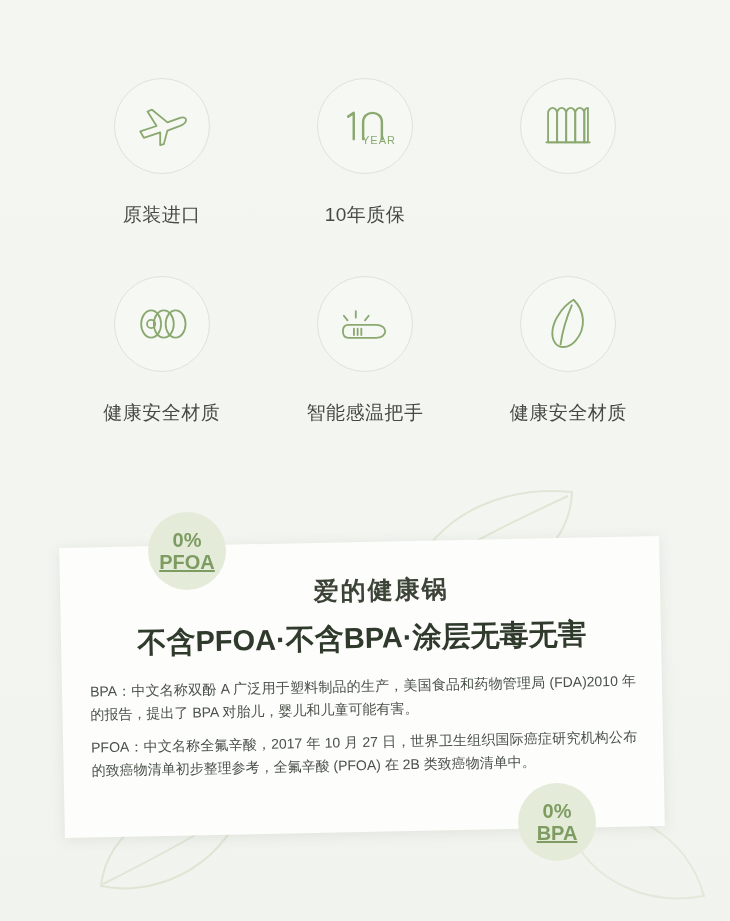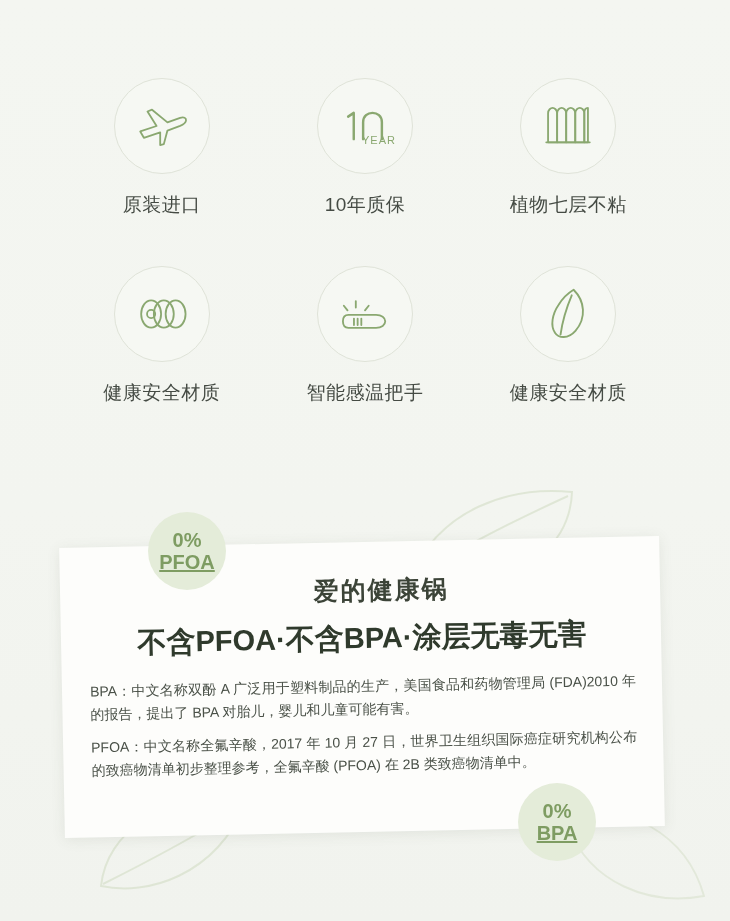--- a/index.html
+++ b/index.html
@@ -41,21 +41,21 @@
     height: 96px;
     border-radius: 50%;
     border: 1px solid #dfe3d8;
     background: #f6f8f3;
     display: flex;
     align-items: center;
     justify-content: center;
     box-sizing: border-box;
   }
   .feature-label {
-    margin-top: 18px;
+    margin-top: 28px;
     font-size: 19px;
     color: #454b44;
     letter-spacing: 0.5px;
     white-space: nowrap;
   }
   .year-text {
     position: absolute;
     font-size: 11px;
     letter-spacing: 1px;
     color: #8aa870;
@@ -214,21 +214,20 @@
           <svg width="58" height="52" viewBox="0 0 64 56" fill="none" stroke="#8aa870" stroke-width="2" stroke-linecap="round" stroke-linejoin="round">
             <path d="M10 14 C10 10 13 8 15 8 C17 8 20 10 20 14 L20 46 L10 46 Z"></path>
             <path d="M20 14 C20 10 23 8 25 8 C27 8 30 10 30 14 L30 46 L20 46 Z"></path>
             <path d="M30 14 C30 10 33 8 35 8 C37 8 40 10 40 14 L40 46 L30 46 Z"></path>
             <path d="M40 14 C40 10 43 8 45 8 C47 8 50 10 50 14 L50 46 L40 46 Z"></path>
             <path d="M50 14 C50 10 52 8 54 8 L54 46 L50 46 Z"></path>
             <path d="M8 46 L56 46"></path>
           </svg>
         </div>
       </div>
-      <div class="feature-label">植物七层不粘</div>
     </div>
 
     <div class="feature">
       <div class="circle">
         <div class="icon-wrap">
           <svg width="58" height="44" viewBox="0 0 64 48" fill="none" stroke="#8aa870" stroke-width="2" stroke-linecap="round" stroke-linejoin="round">
             <ellipse cx="20" cy="24" rx="11" ry="15"></ellipse>
             <ellipse cx="34" cy="24" rx="11" ry="15"></ellipse>
             <ellipse cx="47" cy="24" rx="11" ry="15"></ellipse>
             <circle cx="20" cy="24" r="4.5"></circle>

